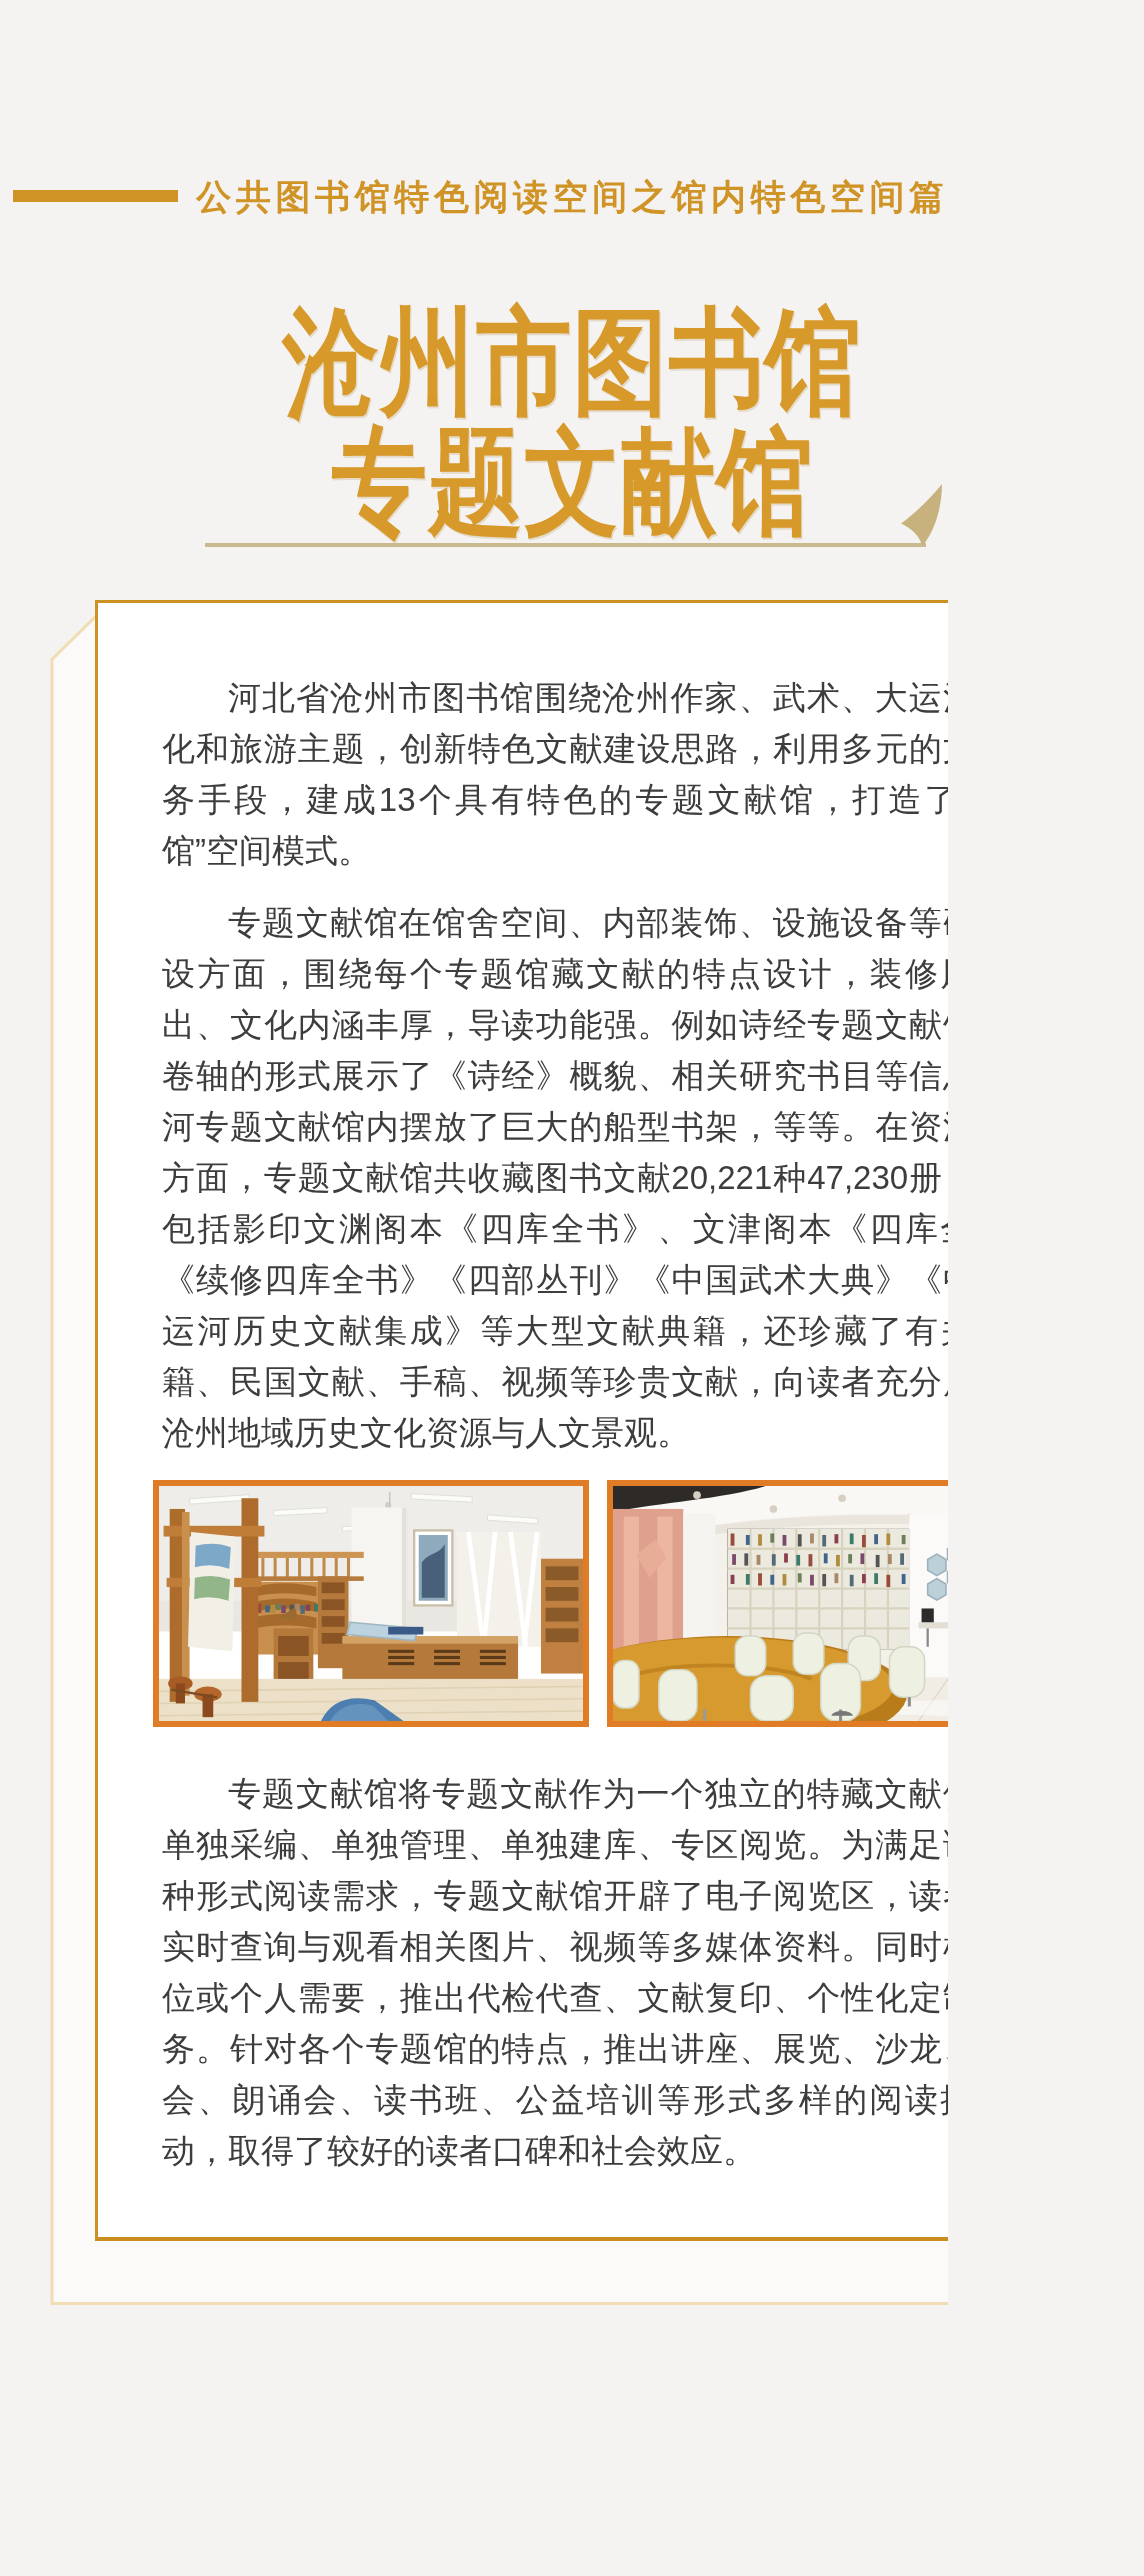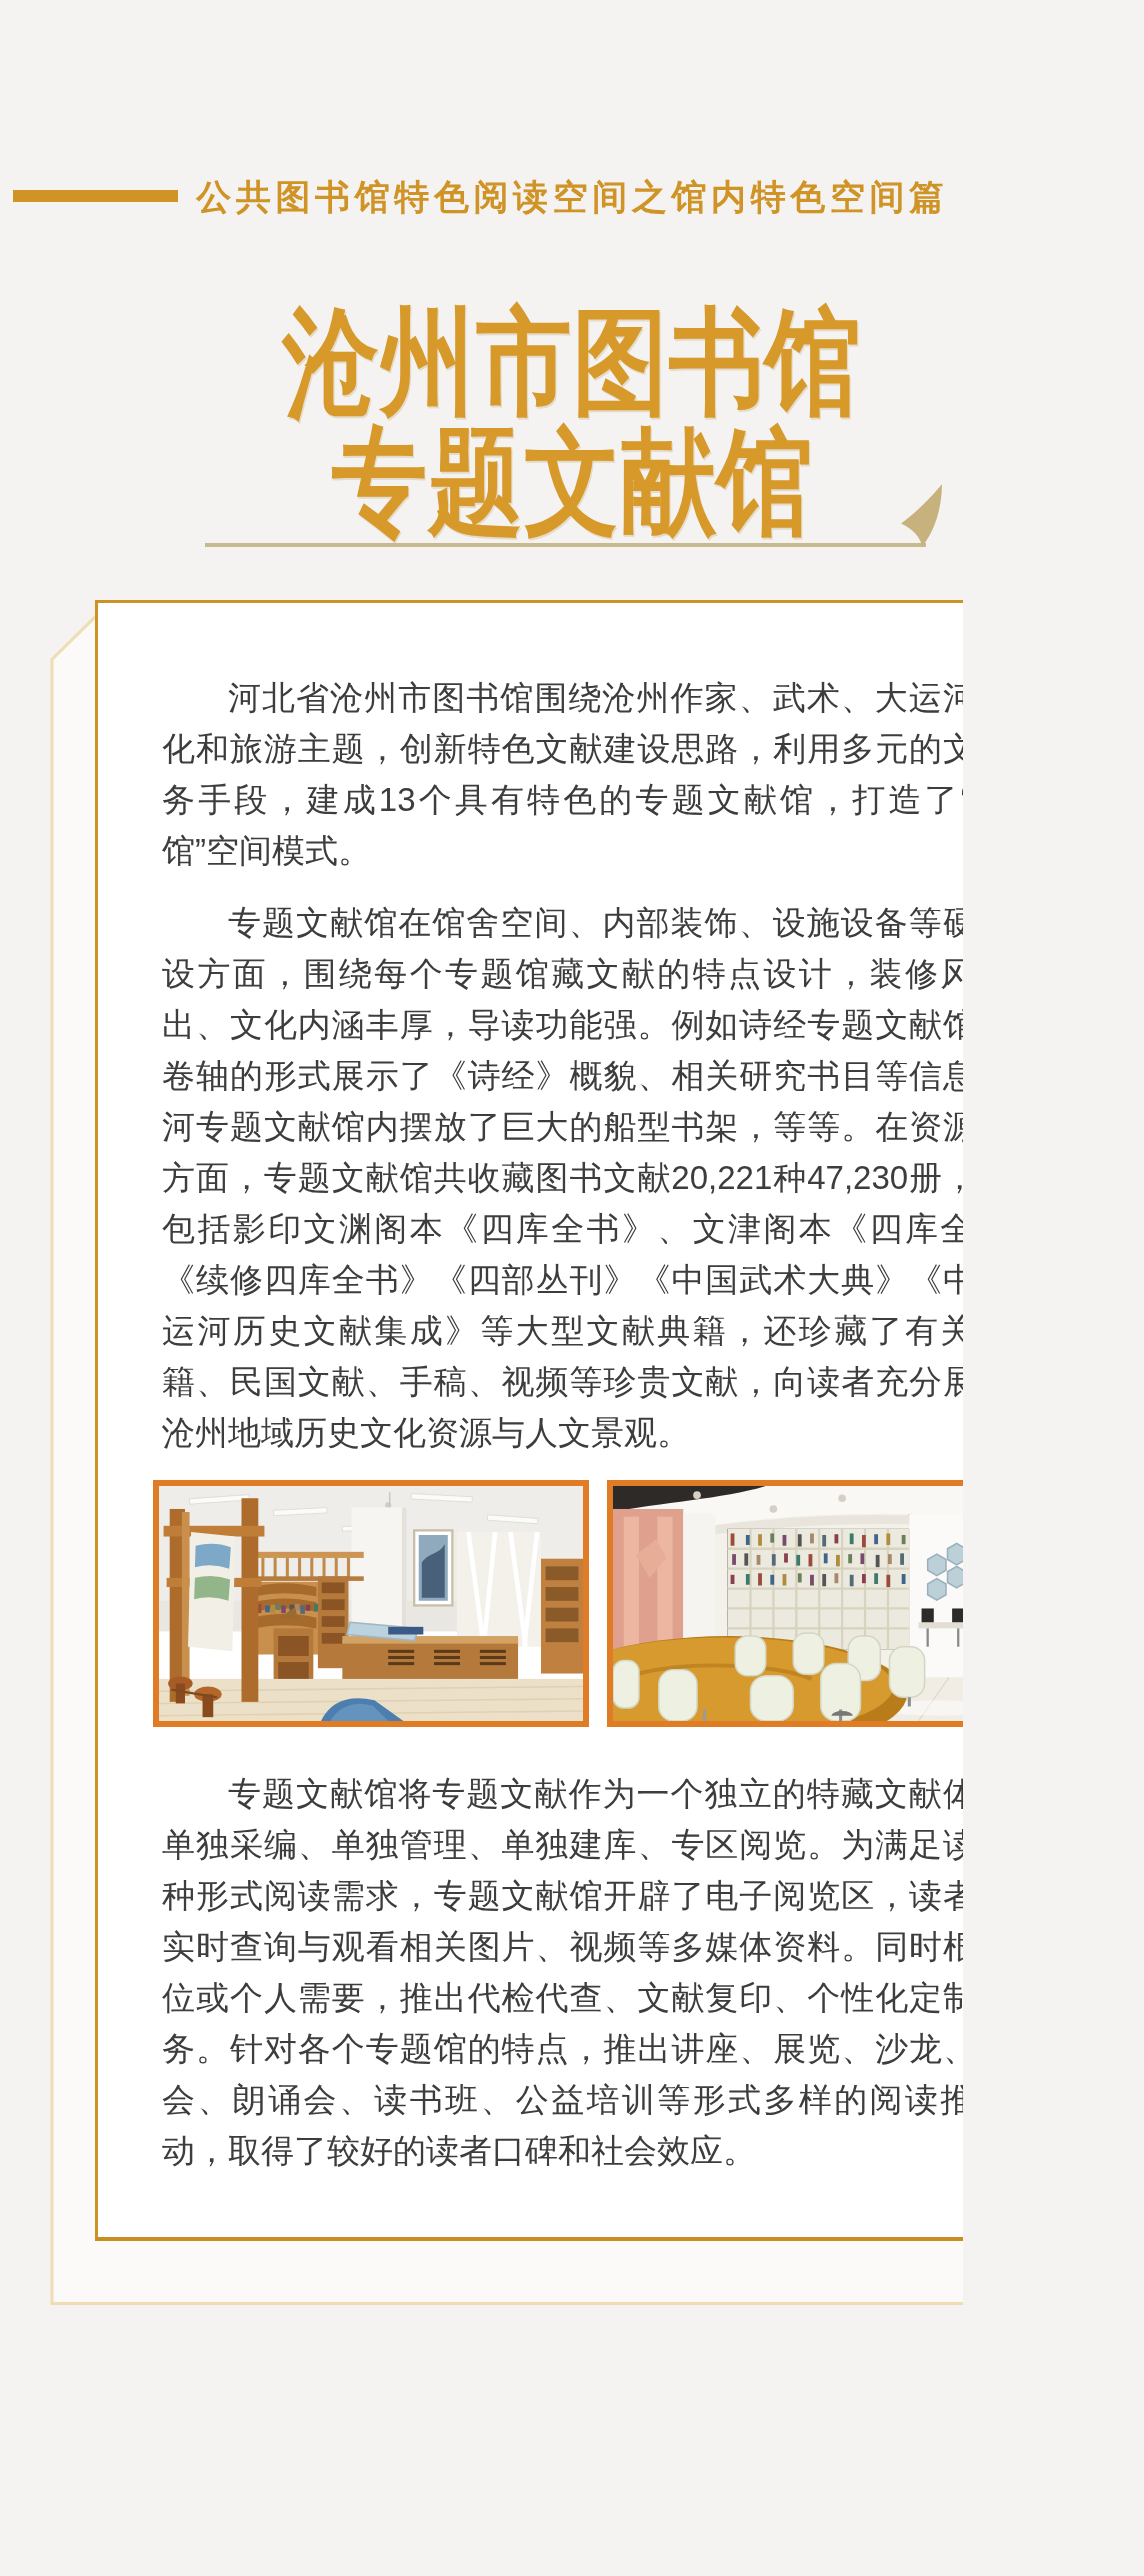--- a/index.html
+++ b/index.html
@@ -1,17 +1,17 @@
 <!DOCTYPE html>
 <html style="font-size:12.2px"><head>
 <meta charset="utf-8">
 <style>
   html,body{margin:0;padding:0;}
   body{width:1145px;height:2576px;background:#f4f3f2;font-family:"Liberation Sans","DejaVu Sans",sans-serif;}
-  #page{position:relative;width:948px;height:2576px;background:#f4f3f2;overflow:hidden;padding-left:15px;}
+  #page{position:relative;width:948px;height:2576px;background:#f4f3f2;overflow:hidden;}
 
   
   .hrule{position:absolute;height:12.2px;background:#d09325;}
   .hrule.left{left:13px;top:190px;width:165px;}
   .hrule.right{left:971px;top:190px;width:162px;}
   .header-label{position:absolute;left:0;top:174px;width:1145px;text-align:center;
     font-size:35px;font-weight:700;letter-spacing:4.6px;color:#d09325;white-space:nowrap;}
 
   
   .big-title{position:absolute;left:0;width:1145px;text-align:center;color:#d6992a;

